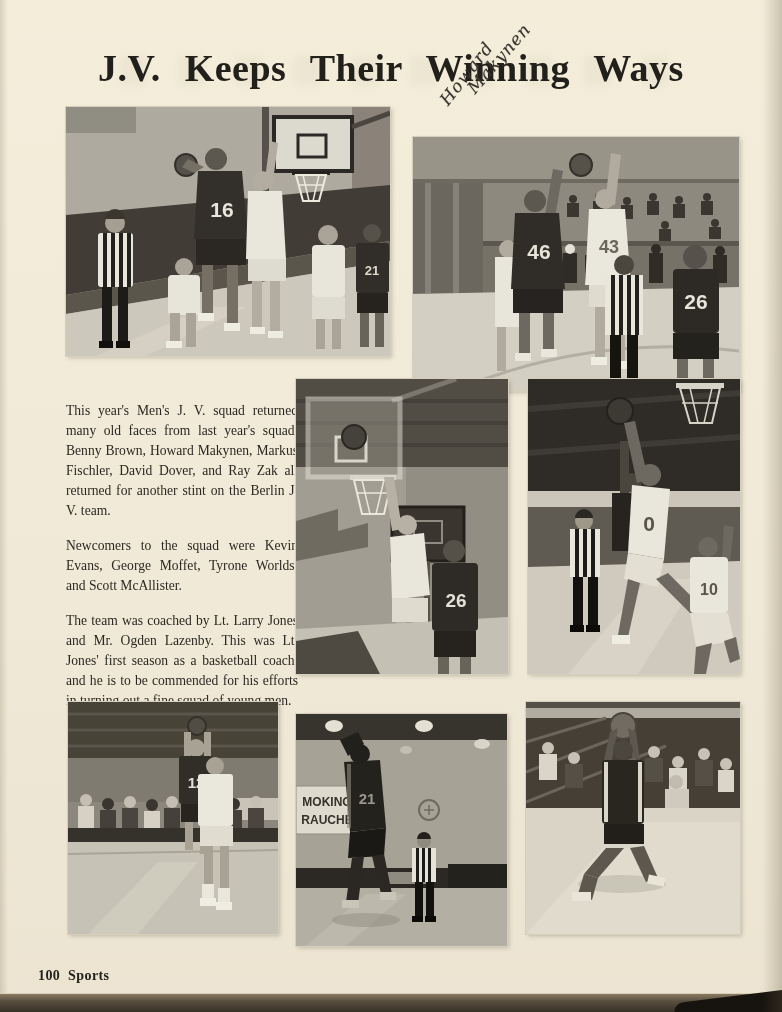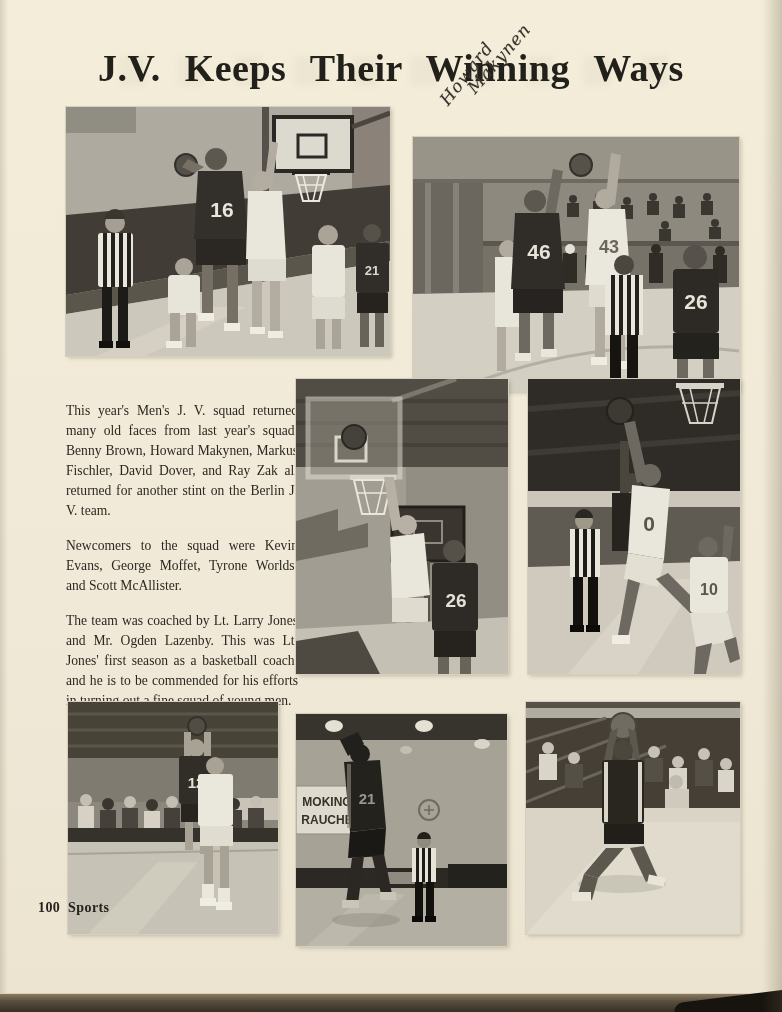--- a/index.html
+++ b/index.html
@@ -37,21 +37,21 @@
   .bodycopy p{margin:0 0 15px 0;}
   .signature{
     position:absolute;left:437px;top:98px;width:180px;
     transform:rotate(-52deg);transform-origin:left top;
     font-family:"DejaVu Serif", serif;font-style:italic;
     color:#38332d;font-size:17px;line-height:1.05;letter-spacing:1px;
     text-shadow:0 0 1px rgba(40,35,30,.35);pointer-events:none;
   }
   .signature .l2{margin-left:26px;transform:rotate(3deg);display:block;}
   .footer{
-    position:absolute;left:38px;top:900px;
+    position:absolute;left:38px;top:968px;
     font-size:14px;font-weight:bold;color:#26231d;letter-spacing:.4px;word-spacing:4px;
   }
   text{font-family:"Liberation Sans", sans-serif;font-weight:bold;}
 </style>
 </head>
 <body>
 
 <div class="page">
   <div class="edge-left"></div>
   <div class="ghost-strip"></div>

